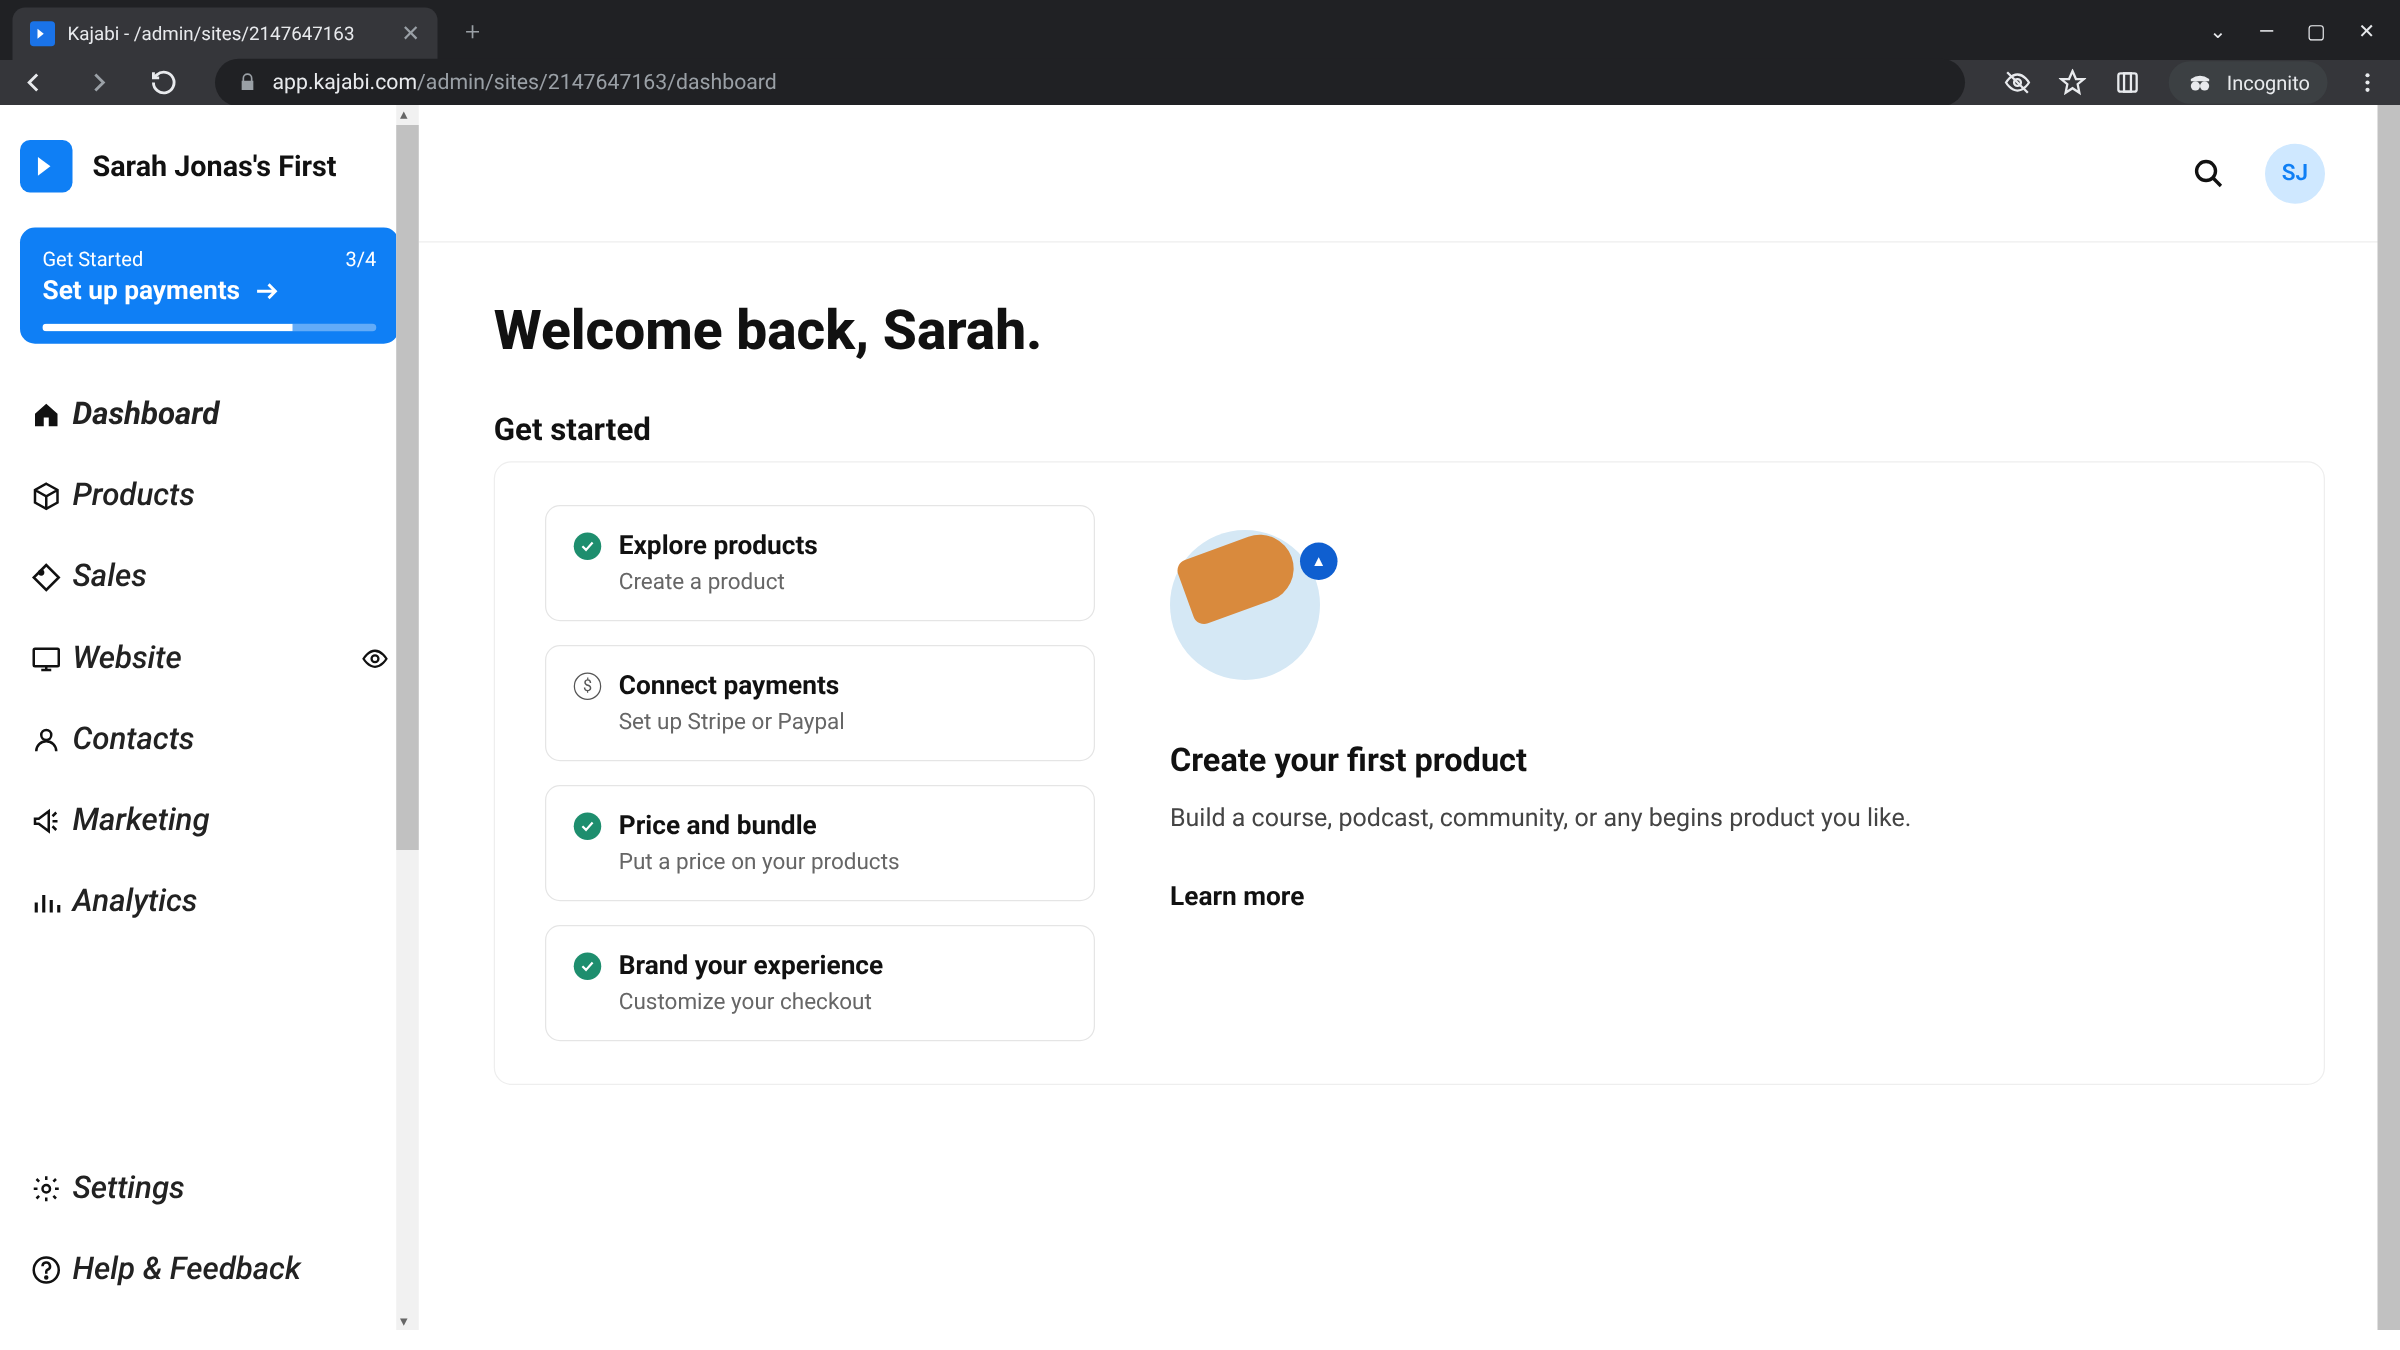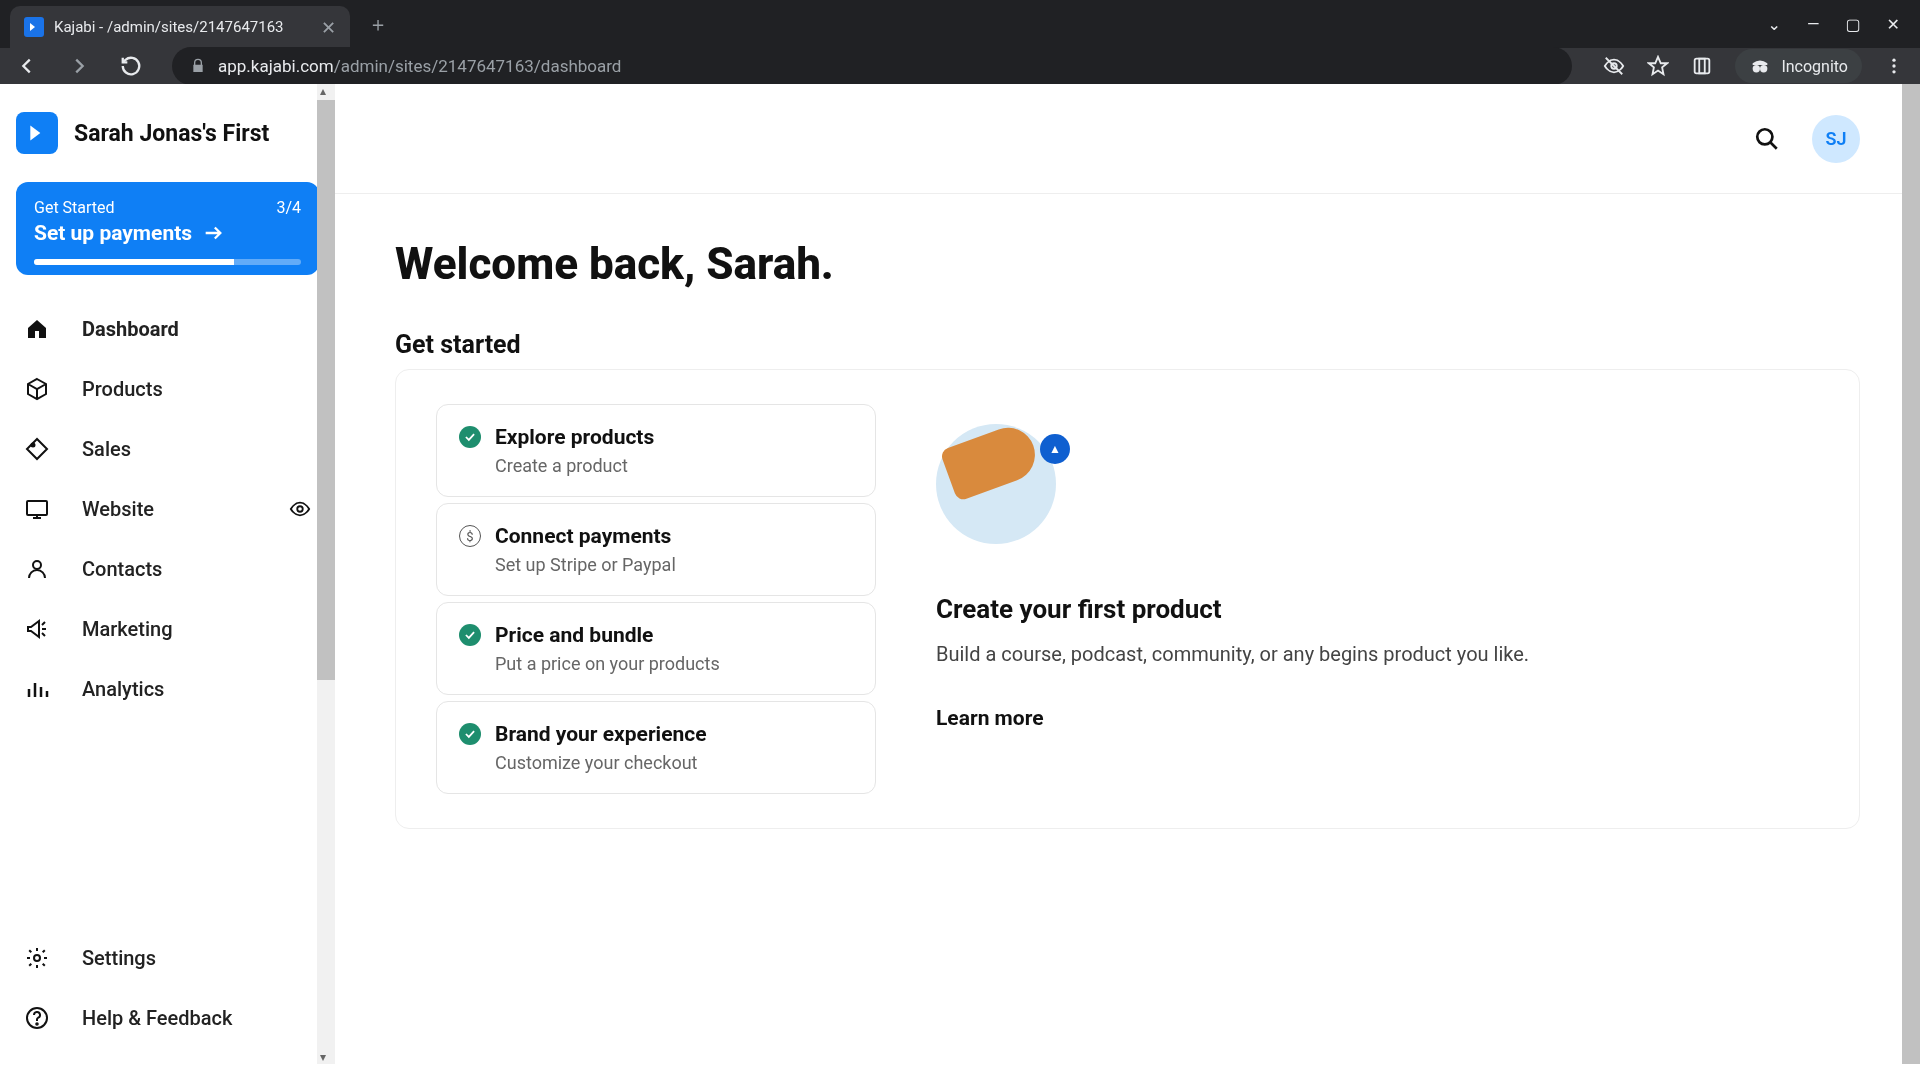--- a/index.html
+++ b/index.html
@@ -43,39 +43,39 @@
 .brand-logo { width: 42px; height: 42px; background: #0f7ff5; border-radius: 8px; display: flex; align-items: center; justify-content: center; }
 .brand-logo svg { fill: #fff; }
 .brand-title { font-size: 23px; font-weight: 700; color: #111; }
 
 .get-started-card { background: #0f7ff5; border-radius: 12px; padding: 16px 18px 10px; color: #fff; margin: 0 4px 20px; cursor: pointer; }
 .gs-top { display: flex; justify-content: space-between; font-size: 16px; margin-bottom: 4px; }
 .gs-action { display: flex; align-items: center; gap: 10px; font-size: 21px; font-weight: 700; }
 .gs-progress { height: 6px; background: rgba(255,255,255,0.35); border-radius: 3px; margin-top: 14px; overflow: hidden; }
 .gs-progress-fill { height: 100%; background: #fff; width: 75%; }
 
-.nav-item { display: flex; align-items: center; gap: 32px; padding: 18px 12px; border-radius: 10px; cursor: pointer; font-size: 20px; color: #222; font-weight: 500; }
+.nav-item { display: flex; align-items: center; gap: 8px; padding: 18px 12px; border-radius: 10px; cursor: pointer; font-size: 25px; color: #222; font-weight: 500; font-style: italic; }
 .nav-item.active { font-weight: 700; }
 .nav-item .nav-icon-box { width: 26px; display: flex; justify-content: center; }
 .nav-item .trailing { margin-left: auto; }
 .nav-gap { flex: 1; min-height: 20px; }
 
 
 .main { flex: 1; overflow: auto; }
 .top-bar { height: 110px; display: flex; align-items: center; justify-content: flex-end; padding: 0 60px; gap: 32px; border-bottom: 1px solid #eee; }
 .search-btn { cursor: pointer; }
 .avatar { width: 48px; height: 48px; border-radius: 50%; background: #cfe8ff; color: #0f7ff5; display: flex; align-items: center; justify-content: center; font-weight: 600; font-size: 18px; cursor: pointer; }
 
 .content { padding: 44px 60px; }
 .welcome { font-size: 44px; font-weight: 800; color: #111; margin-bottom: 40px; }
 .section-title { font-size: 25px; font-weight: 700; color: #111; margin-bottom: 10px; }
 .section-sub { font-size: 21px; color: #666; margin-bottom: 36px; }
 
 .panel { border: 1px solid #eee; border-radius: 14px; padding: 34px 40px; display: flex; gap: 60px; }
-.steps-col { width: 440px; display: flex; flex-direction: column; gap: 6px; }
+.steps-col { width: 440px; display: flex; flex-direction: column; gap: 19px; }
 .step-card { border: 1px solid #e5e5e5; border-radius: 12px; padding: 20px 22px; cursor: pointer; }
 .step-head { display: flex; align-items: center; gap: 14px; }
 .step-check { width: 22px; height: 22px; border-radius: 50%; display: flex; align-items: center; justify-content: center; flex-shrink: 0; }
 .step-check.done { background: #1e8e6e; }
 .step-check.done svg { stroke: #fff; }
 .step-check.pending-dollar { border: 1.5px solid #555; font-size: 13px; color: #555; }
 .step-title { font-size: 21px; font-weight: 700; color: #111; }
 .step-sub { font-size: 18px; color: #666; margin-left: 36px; margin-top: 6px; }
 
 .promo-col { flex: 1; padding-top: 10px; }

